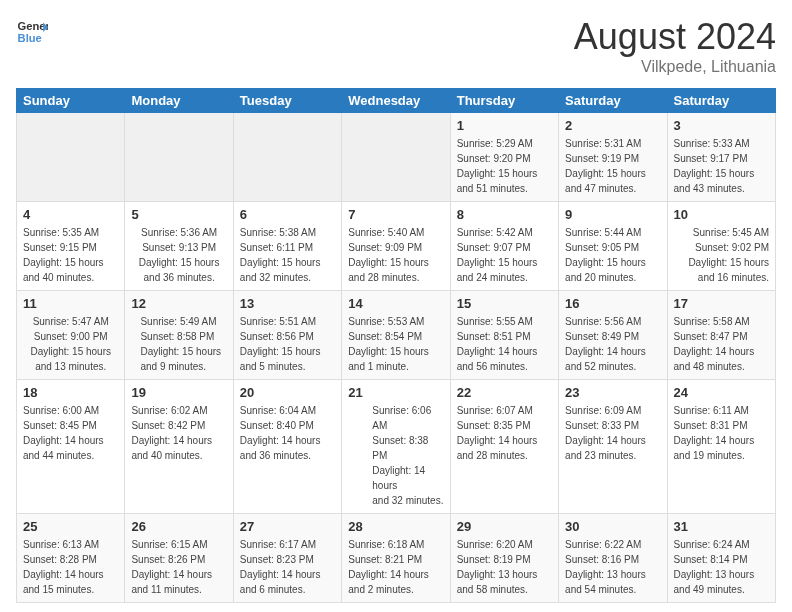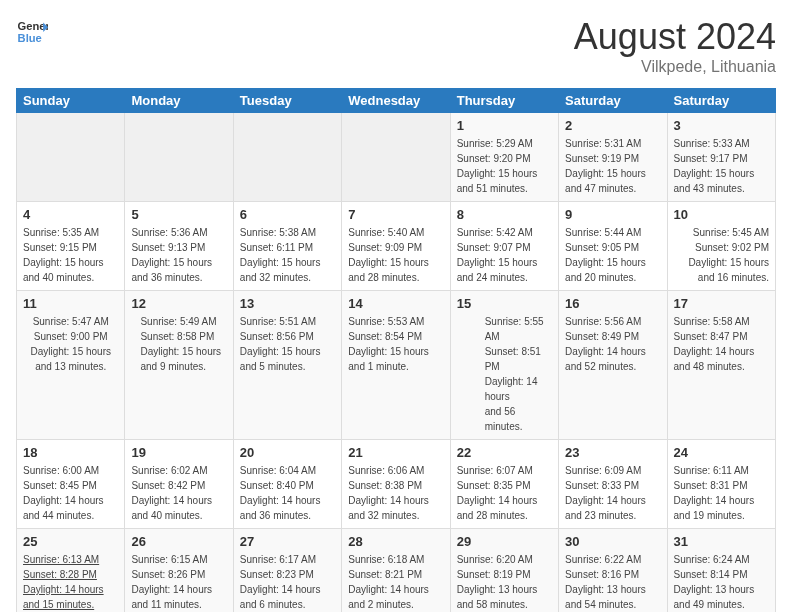--- a/index.html
+++ b/index.html
@@ -152,21 +152,21 @@
       <tr>
         <td>
           <span class="day-number">4</span>
           <div class="day-info" style="white-space: pre-line;">Sunrise: 5:35 AM
 Sunset: 9:15 PM
 Daylight: 15 hours
 and 40 minutes.</div>
         </td>
         <td>
           <span class="day-number">5</span>
-          <div class="day-info" style="white-space: pre-line;">Sunrise: 5:36 AM
+          <div class="day-info" style="white-space: pre-line; text-align: center;">Sunrise: 5:36 AM
 Sunset: 9:13 PM
 Daylight: 15 hours
 and 36 minutes.</div>
         </td>
         <td>
           <span class="day-number">6</span>
           <div class="day-info" style="white-space: pre-line;">Sunrise: 5:38 AM
 Sunset: 6:11 PM
 Daylight: 15 hours
 and 32 minutes.</div>
@@ -224,21 +224,21 @@
         </td>
         <td>
           <span class="day-number">14</span>
           <div class="day-info" style="white-space: pre-line;">Sunrise: 5:53 AM
 Sunset: 8:54 PM
 Daylight: 15 hours
 and 1 minute.</div>
         </td>
         <td>
           <span class="day-number">15</span>
-          <div class="day-info" style="white-space: pre-line; margin-left: 28px;">Sunrise: 5:55 AM
+          <div class="day-info" style="white-space: pre-line;">Sunrise: 5:55 AM
 Sunset: 8:51 PM
 Daylight: 14 hours
 and 56 minutes.</div>
         </td>
         <td>
           <span class="day-number">16</span>
           <div class="day-info" style="white-space: pre-line;">Sunrise: 5:56 AM
 Sunset: 8:49 PM
 Daylight: 14 hours
 and 52 minutes.</div>
@@ -268,21 +268,21 @@
         </td>
         <td>
           <span class="day-number">20</span>
           <div class="day-info" style="white-space: pre-line;">Sunrise: 6:04 AM
 Sunset: 8:40 PM
 Daylight: 14 hours
 and 36 minutes.</div>
         </td>
         <td>
           <span class="day-number">21</span>
-          <div class="day-info" style="white-space: pre-line;">Sunrise: 6:06 AM
+          <div class="day-info" style="white-space: pre-line; margin-left: 24px;">Sunrise: 6:06 AM
 Sunset: 8:38 PM
 Daylight: 14 hours
 and 32 minutes.</div>
         </td>
         <td>
           <span class="day-number">22</span>
           <div class="day-info" style="white-space: pre-line;">Sunrise: 6:07 AM
 Sunset: 8:35 PM
 Daylight: 14 hours
 and 28 minutes.</div>
@@ -298,21 +298,21 @@
           <span class="day-number">24</span>
           <div class="day-info" style="white-space: pre-line;">Sunrise: 6:11 AM
 Sunset: 8:31 PM
 Daylight: 14 hours
 and 19 minutes.</div>
         </td>
       </tr>
       <tr>
         <td>
           <span class="day-number">25</span>
-          <div class="day-info" style="white-space: pre-line; text-decoration: underline;">Sunrise: 6:13 AM
+          <div class="day-info" style="white-space: pre-line;">Sunrise: 6:13 AM
 Sunset: 8:28 PM
 Daylight: 14 hours
 and 15 minutes.</div>
         </td>
         <td>
           <span class="day-number">26</span>
           <div class="day-info" style="white-space: pre-line;">Sunrise: 6:15 AM
 Sunset: 8:26 PM
 Daylight: 14 hours
 and 11 minutes.</div>

